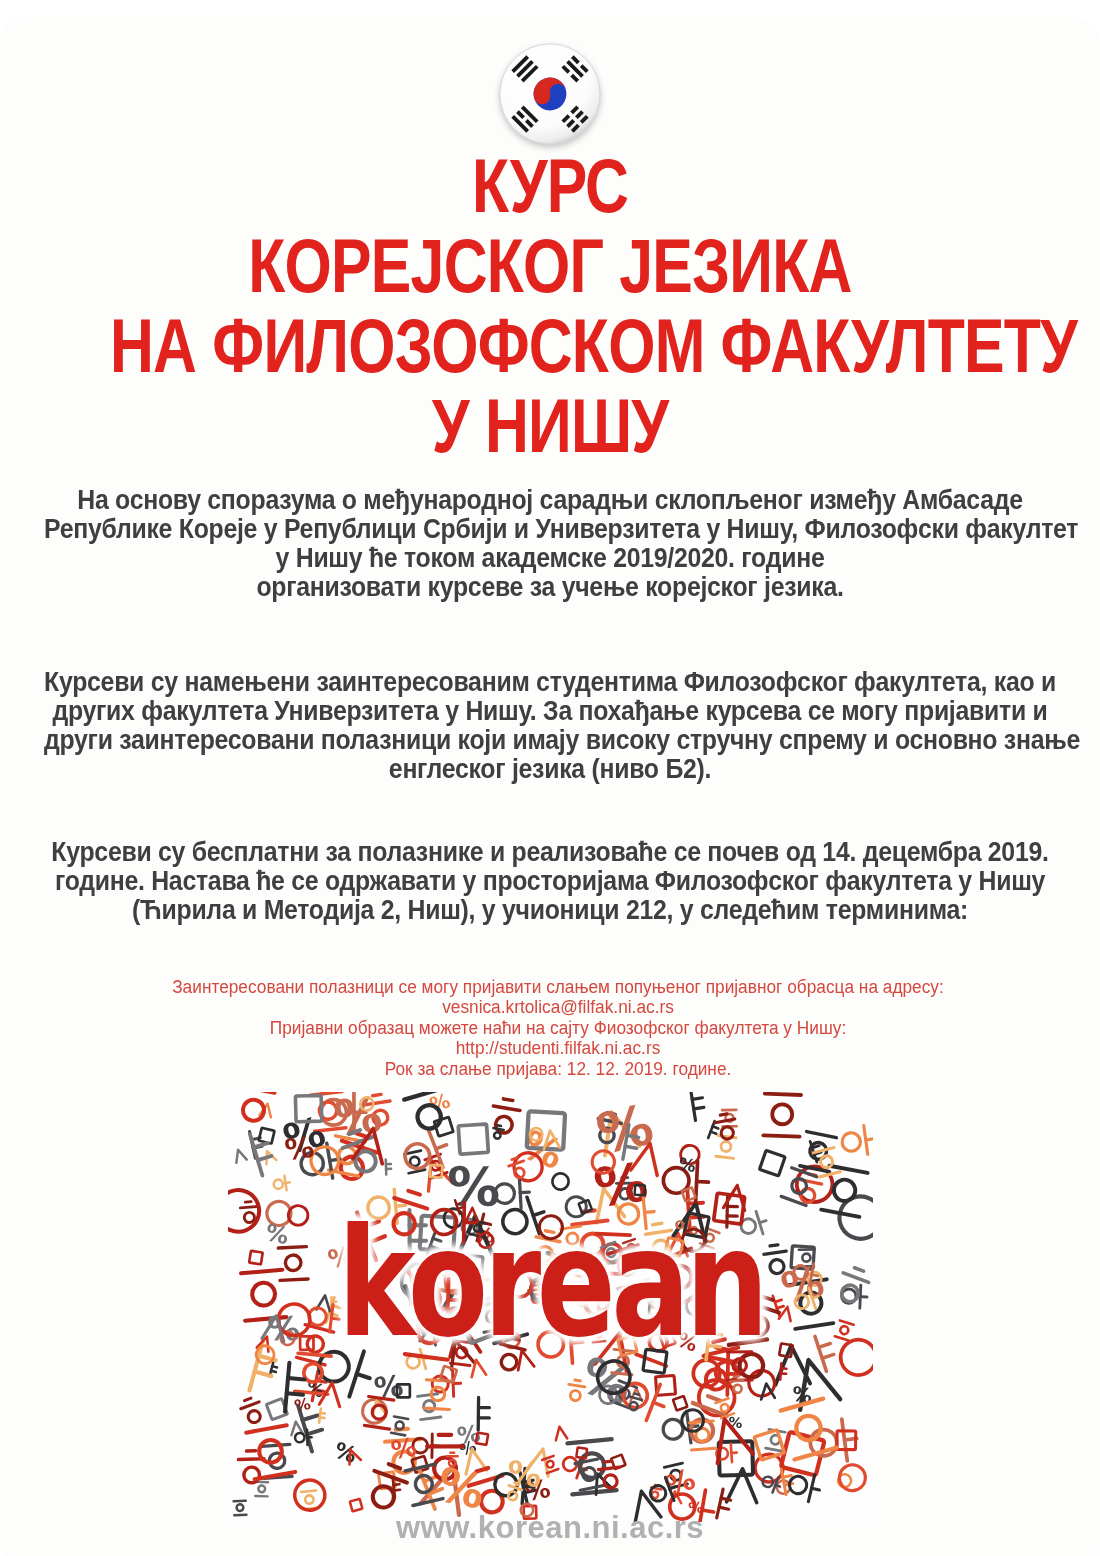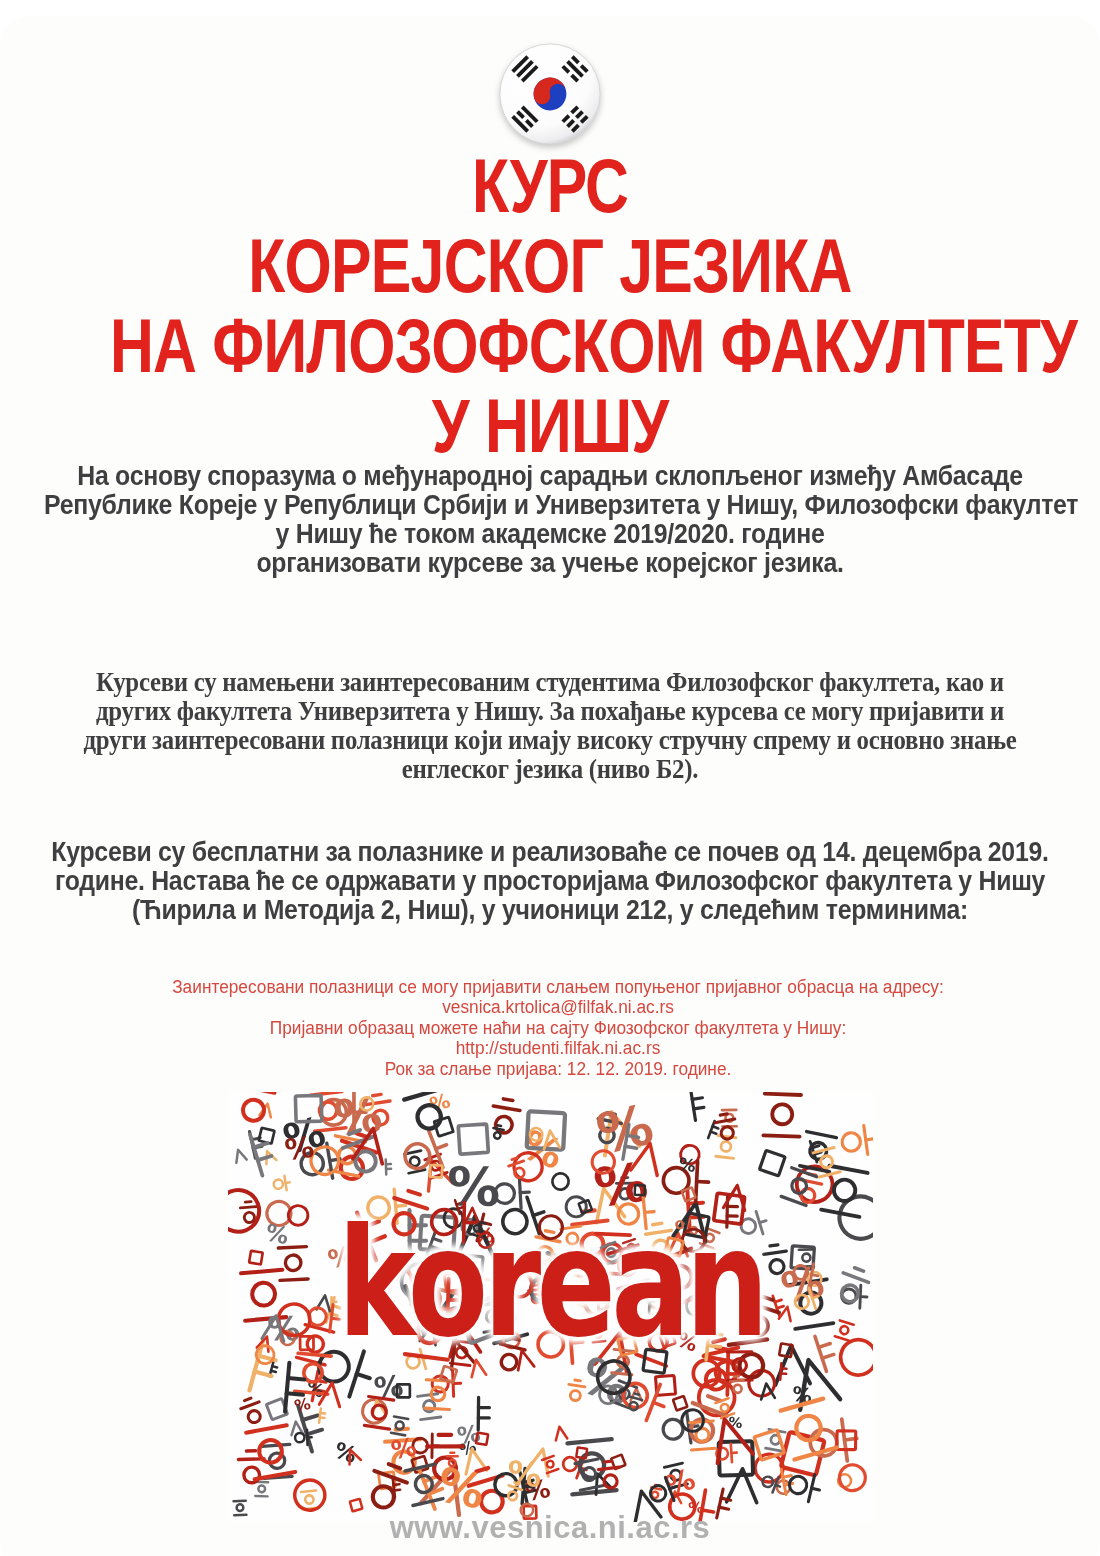--- a/index.html
+++ b/index.html
@@ -26,23 +26,23 @@
   .badge{position:absolute;top:26px;left:498px;width:104px;height:104px;filter:drop-shadow(0 3px 3px rgba(0,0,0,0.22));}
   .flag-red{fill:var(--flag-red);}
   .flag-blue{fill:var(--flag-blue);}
   .flag-black{fill:var(--flag-black);}
   
   .title{position:absolute;top:130px;left:0;width:100%;text-align:center;color:var(--title-red);}
   .title .line{font-size:76px;font-weight:bold;line-height:80px;letter-spacing:-1px;transform:scaleX(0.80);white-space:nowrap;}
   
   .para{position:absolute;left:0;width:100%;text-align:center;color:var(--body-text);font-weight:bold;}
   .para .line{font-size:27px;line-height:29px;letter-spacing:-0.3px;transform:scaleX(0.92);white-space:nowrap;}
-  .p1{top:446px;}
+  .p1{top:470px;}
   .p2{top:576px;}
-  .p3{top:652px;font-family:Liberation Serif, serif;}
+  .p3{top:652px;}
   .p4{top:822px;}
   .sched{top:890px;}
   
   .apply{position:absolute;top:961px;left:8px;width:100%;text-align:center;color:var(--accent-red);font-weight:normal;}
   .apply .aline{font-size:18px;line-height:20.4px;transform:scaleX(0.96);white-space:nowrap;}
   
   .cloud{position:absolute;left:228px;top:1076px;width:645px;height:430px;background:#fefefe;}
   .cloud svg{position:absolute;left:0;top:0;}
   .cloud-word{
     position:absolute;left:50%;top:46%;
@@ -1476,15 +1476,15 @@
           <line x1="7.220257738094297" y1="-12.377584693875937" x2="7.220257738094297" y2="12.377584693875937"></line>
           <line x1="7.220257738094297" y1="0" x2="14.440515476188594" y2="0"></line>
         </g>
         <g transform="translate(411.8,98.1) rotate(2.9)" stroke="#2e2e30" fill="none" stroke-width="2.47" stroke-linecap="round">
           <rect x="-4.900212990834088" y="-4.900212990834088" width="9.800425981668177" height="9.800425981668177" rx="0.612526623854261"></rect>
         </g>
       </svg>
     <div class="cloud-word">korean</div>
   </div>
 
-  <div class="footer">www.vesnica.ni.ac.rs</div>
+  <div class="footer">www.korean.ni.ac.rs</div>
 
 </div>
 
 </body></html>

